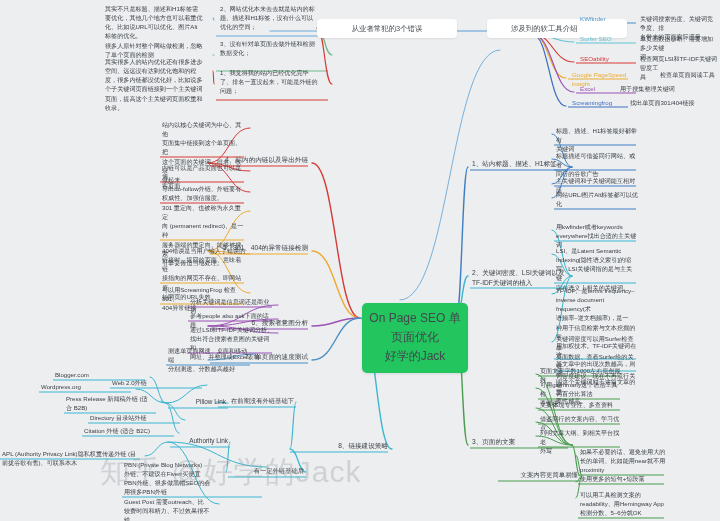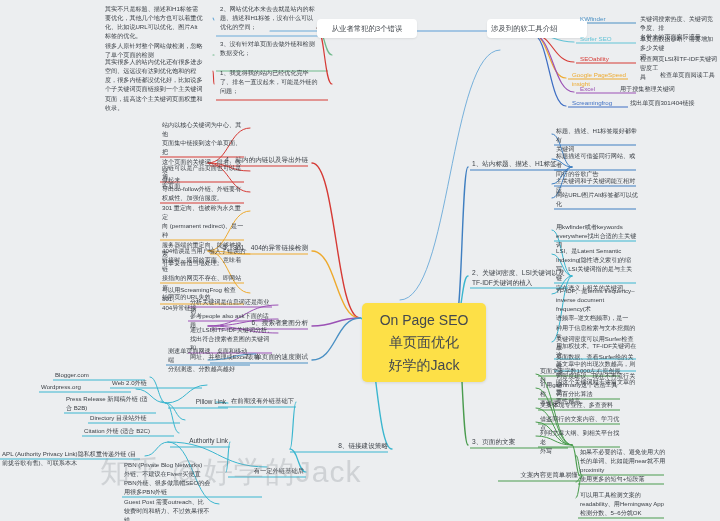--- a/index.html
+++ b/index.html
@@ -6,26 +6,26 @@
   body{
     width:720px;height:521px;overflow:hidden;
     background:#eceef0;
     font-family:"Liberation Sans","DejaVu Sans",sans-serif;
     position:relative;
   }
   #canvas{position:absolute;left:0;top:0;width:720px;height:521px;}
   svg.links{position:absolute;left:0;top:0;width:720px;height:521px;pointer-events:none;}
   .node{position:absolute;font-size:6.2px;line-height:1.5;color:#3a3f45;white-space:pre-wrap;}
   .node.center{
-    background:#fde047;border-radius:5px;padding:6px 16px;
-    font-size:14px;color:#43484e;text-align:center;
+    background:#22c55e;border-radius:5px;padding:6px 7px;
+    font-size:12px;color:#43484e;text-align:center;
     box-shadow:0 1px 3px rgba(0,0,0,.10);line-height:1.6;
   }
   .node.topic{
-    background:#fff;border-radius:4px;padding:4px 4px;
+    background:#fff;border-radius:4px;padding:4px 24px;
     font-size:7.4px;color:#43484e;text-align:center;
     box-shadow:0 1px 2px rgba(0,0,0,.08);
   }
   .node.main{font-size:6.6px;color:#3a3f45;}
   .node.leaf{font-size:6.1px;}
   .node.tool{font-size:6.2px;}
   .watermark{
     position:absolute;left:72px;top:452px;
     font-size:30px;color:rgba(140,146,152,.30);
     font-family:"Liberation Sans",sans-serif;

